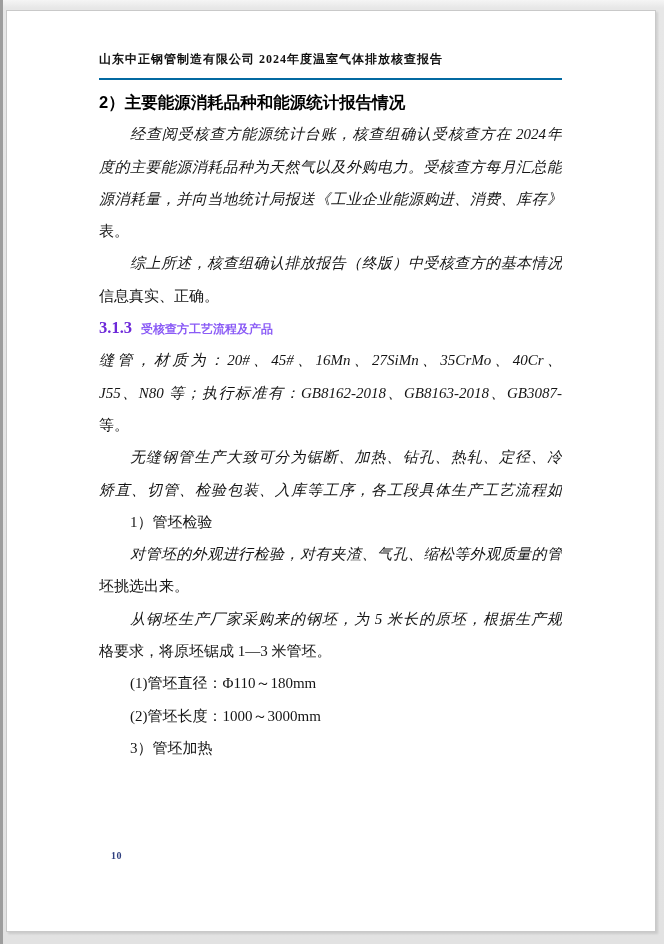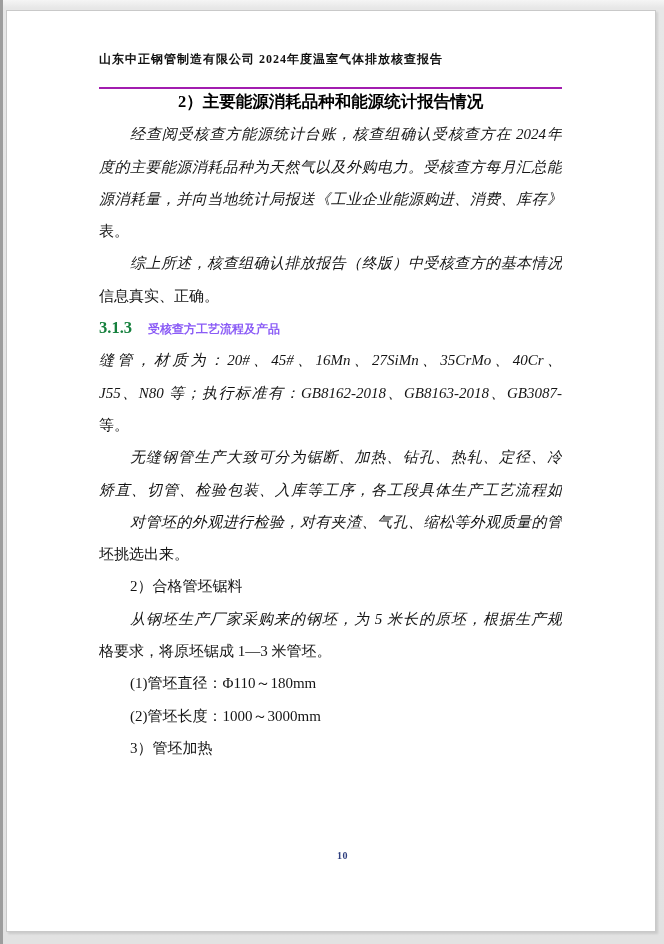--- a/index.html
+++ b/index.html
@@ -20,56 +20,55 @@
   }
   .page {
     position:absolute; left:6px; top:10px;
     width:650px; height:922px;
     background:#ffffff;
     border:1px solid #c9c9c9;
     box-shadow:2px 2px 2px rgba(0,0,0,0.10);
   }
   .running-header {
     position:absolute; left:92px; top:40px; width:463px;
-    border-bottom:2px solid #a21caf;
-    padding-bottom:19px;
+    border-bottom:2px solid #0369a1;
+    padding-bottom:10px;
   }
   .running-header .ht {
     font-size:12px; font-weight:bold; color:#111;
     letter-spacing:1px; line-height:17px;
     white-space:nowrap;
   }
   .content {
     position:absolute; left:92px; top:75px; width:463px;
     color:#141414;
   }
   .line {
     height:32.3px; line-height:32.3px;
     font-size:15px;
     overflow:hidden;
     white-space:normal;
   }
   .fill { text-align:justify; text-align-last:justify;font-style:italic; }
   .ind  { text-indent:31px; }
   .h1 {
-    font-family:Liberation Serif, serif;
-    font-weight:bold; font-size:16.5px; color:#000;text-align:center;
+    font-family:Liberation Sans, sans-serif;
+    font-weight:bold; font-size:16.5px; color:#000;
   }
   .h2 .num {
     font-family:"Liberation Serif","DejaVu Serif",serif;
-    font-weight:bold; font-size:16.5px; color:#15803d;
-    margin-right:16px;
+    font-weight:bold; font-size:16.5px; color:#6d28d9;
+    margin-right:9px;
   }
   .h2 .ttl {
     font-family:"Liberation Sans","DejaVu Sans",sans-serif;
     font-weight:bold; font-size:12px; color:#8b5cf6;
   }
   .footer {
     position:absolute; left:104px; top:834px; width:463px;
-    text-align:center;
   }
   .footer .pn {
     font-size:10px; font-weight:bold; color:#2f3f7f;
     letter-spacing:0.5px;
   }
 </style>
 </head>
 <body>
 
 <div class="canvas">
@@ -96,25 +95,25 @@
         <span class="num">3.1.3</span><span class="ttl">受核查方工艺流程及产品</span>
       </div>
 
       <div class="line fill">缝管，材质为：20#、45#、16Mn、27SiMn、35CrMo、40Cr、42CrMo、</div>
       <div class="line fill">J55、N80 等；执行标准有：GB8162-2018、GB8163-2018、GB3087-2018</div>
       <div class="line">等。</div>
 
       <div class="line ind fill">无缝钢管生产大致可分为锯断、加热、钻孔、热轧、定径、冷床、</div>
       <div class="line fill">矫直、切管、检验包装、入库等工序，各工段具体生产工艺流程如下：</div>
 
+      <div class="line ind">1）管坯检验</div>
 
       <div class="line ind fill">对管坯的外观进行检验，对有夹渣、气孔、缩松等外观质量的管</div>
       <div class="line">坯挑选出来。</div>
 
-      <div class="line ind">2）合格管坯锯料</div>
 
       <div class="line ind fill">从钢坯生产厂家采购来的钢坯，为 5 米长的原坯，根据生产规</div>
       <div class="line">格要求，将原坯锯成 1—3 米管坯。</div>
 
       <div class="line ind">(1)管坯直径：Φ110～180mm</div>
       <div class="line ind">(2)管坯长度：1000～3000mm</div>
 
       <div class="line ind">3）管坯加热</div>
     </div>
 

